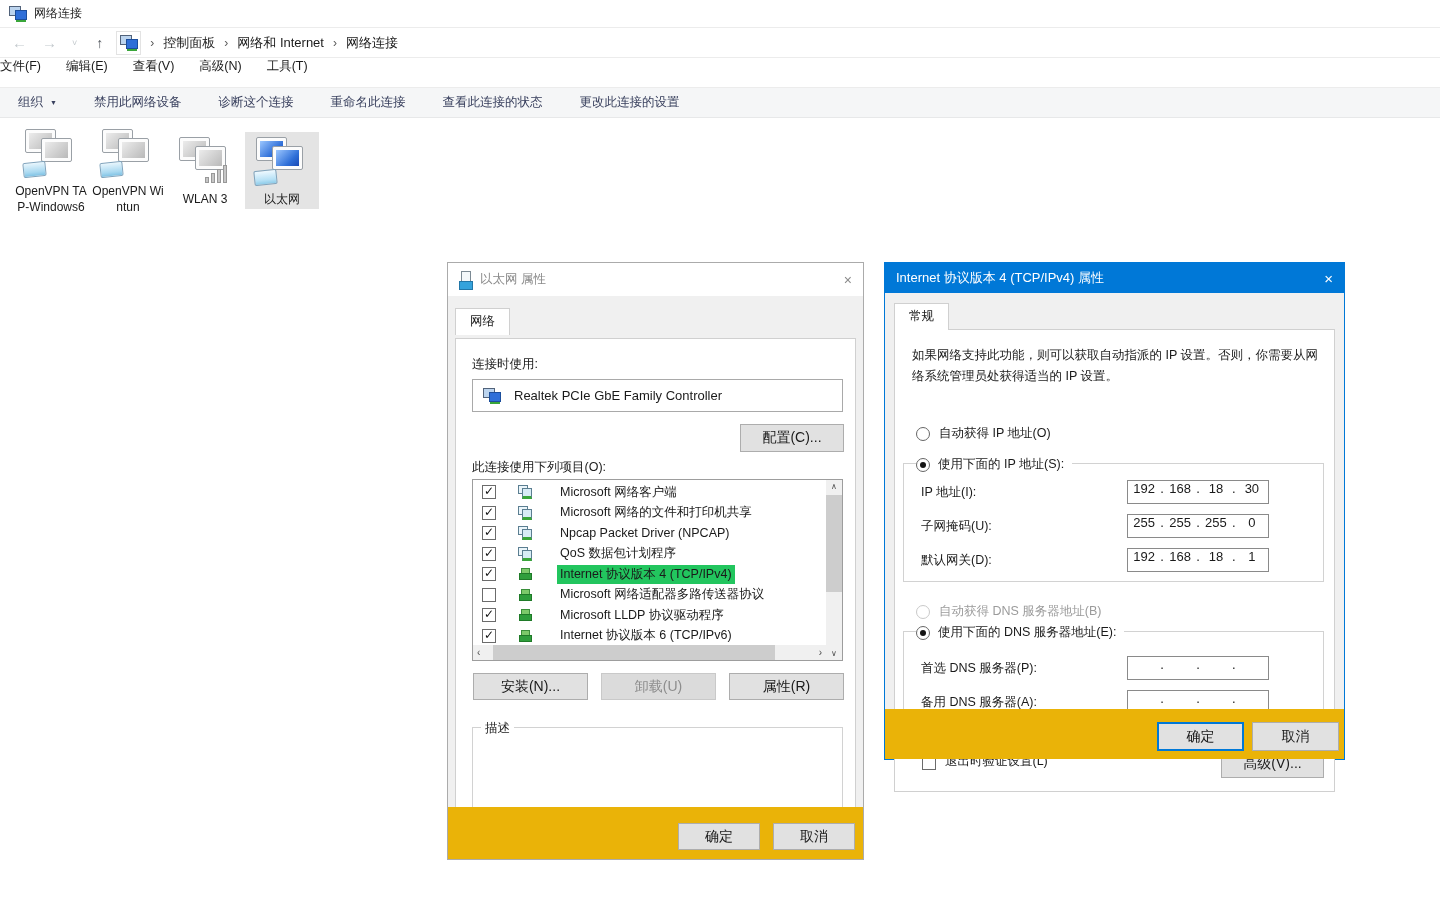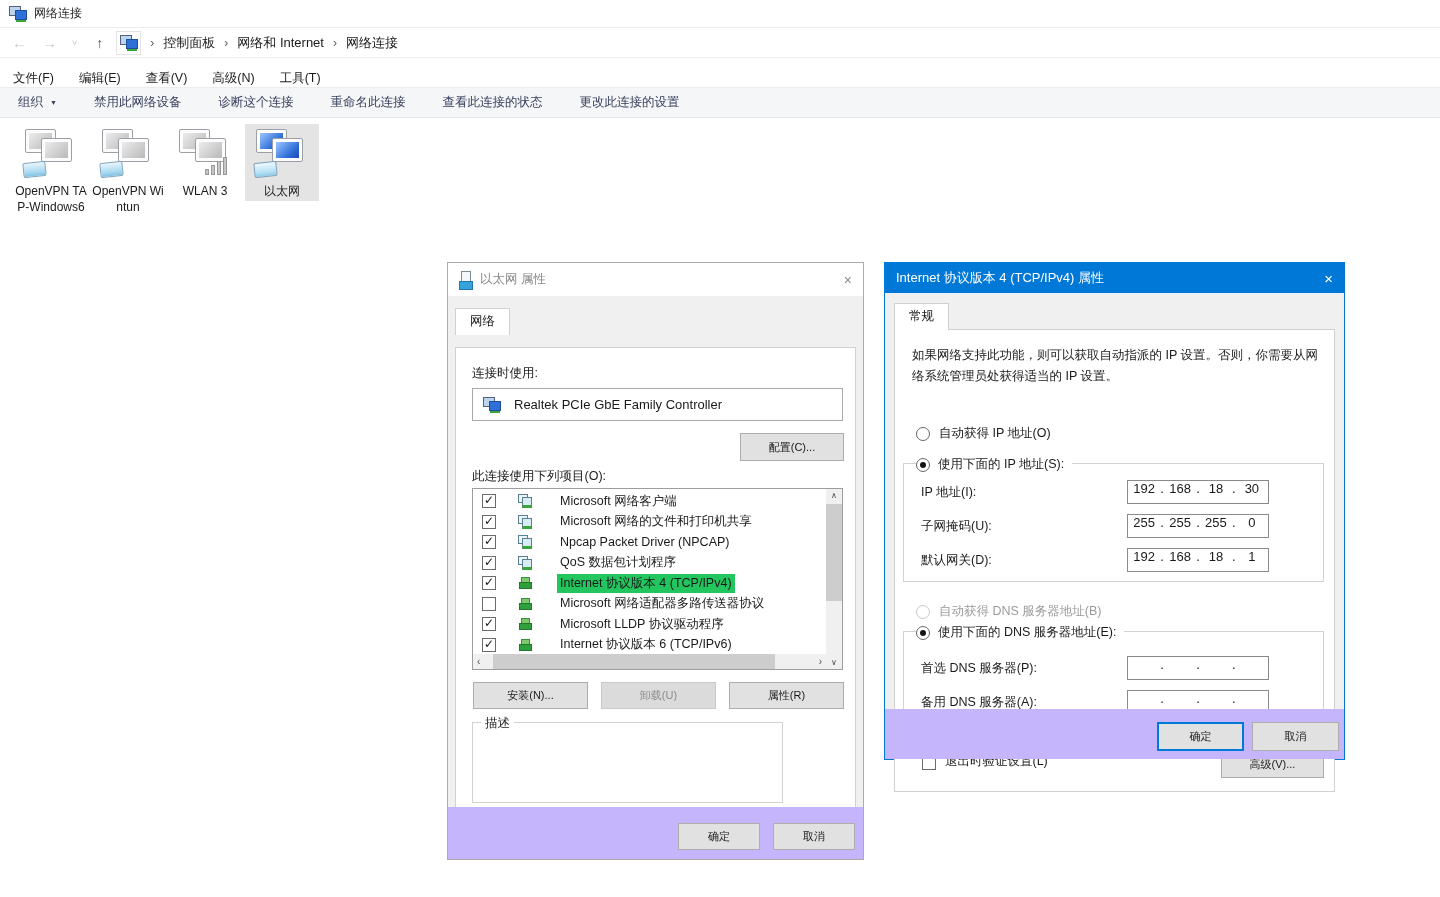--- a/index.html
+++ b/index.html
@@ -11,27 +11,27 @@
   
   .titlebar{height:28px;border-bottom:1px solid #ececec;display:flex;align-items:center;gap:7px;padding-left:9px}
   .navbar{height:30px;border-bottom:1px solid #ececec;display:flex;align-items:center;font-size:13px}
   .nav-arrows{display:flex;align-items:center;gap:15px;padding-left:12px;color:#c3c9cd;font-size:15px}
   .nav-dd{font-size:9px;color:#c3c9cd}
   .nav-up{color:#4d5359;font-size:14px;margin-left:4px}
   .addr-ico-btn{width:25px;height:24px;border:1px solid #e3e3e3;display:flex;align-items:center;justify-content:center;margin-left:13px;background:#fff}
   .crumb{display:flex;align-items:center}
   .crumb-sep{color:#5a5a5a;margin:0 9px;font-size:12px}
   .crumb-item{color:#1a1a1a}
-  .menubar{height:30px;border-bottom:1px solid #ececec;display:flex;align-items:flex-end;gap:25px;padding-left:13px;font-size:12.5px}
+  .menubar{height:30px;border-bottom:1px solid #ececec;display:flex;align-items:flex-start;gap:25px;padding-left:0;font-size:12.5px}
   .toolbar{height:30px;background:#f5f6f7;border-bottom:1px solid #e7e8e9;display:flex;align-items:center;gap:37px;padding-left:18px;font-size:12.5px;color:#39405e}
   .organize{display:flex;align-items:center;gap:7px}
   .organize .caret{font-size:7px}
 
   
-  .adapters{position:absolute;left:14px;top:124px;display:flex;gap:3px;align-items:flex-start}
+  .adapters{position:absolute;left:14px;top:124px;display:flex;gap:3px;align-items:center}
   .adapter{width:74px;display:flex;flex-direction:column;align-items:center;padding:4px 1px 2px;text-align:center;line-height:16px;word-break:break-all}
   .adapter.sel{background:#e4e4e4}
   .ad-ico{width:58px;height:52px;position:relative;margin-bottom:3px}
   .mb,.mf{position:absolute;width:31px;height:24px;background:#fcfcfc;border:1px solid #9aa0a6;border-radius:2px}
   .mb{left:3px;top:1px}.mf{left:19px;top:10px}
   .mb .scr,.mf .scr{position:absolute;inset:3px;background:linear-gradient(135deg,#ececec,#b9b9b9)}
   .k-eth-on .scr{background:linear-gradient(135deg,#9cc7ff 0%,#2f6fd8 65%,#1a49b4 100%)}
   .plug{position:absolute;left:1px;top:34px;width:23px;height:15px;border:1px solid #7fa3bc;border-radius:2px;
         background:linear-gradient(180deg,#e8f6fd 0%,#a8d8f0 70%,#7fc2e4 100%);transform:rotate(-6deg)}
   .k-eth-on .plug{background:linear-gradient(180deg,#eef9ff 0%,#b5e0f5 70%,#8ccbe9 100%)}
@@ -53,55 +53,55 @@
   .li-icon.k-proto::before{content:"";position:absolute;left:3px;top:1px;width:7px;height:5px;background:#7cc96a;border:1px solid #3a8f3a}
   .li-icon.k-proto::after{content:"";position:absolute;left:1px;top:6px;width:11px;height:5px;background:#2f9e3c;border:1px solid #1f7a28}
 
   
   .dlg{position:absolute;background:#f0f0f0;font-size:12.5px}
   .dlg-title{display:flex;align-items:center;gap:8px;padding:0 11px}
   .x-btn{margin-left:auto;font-size:14px;line-height:1}
   .tabs{position:relative;z-index:2;padding-left:5px;margin-bottom:-1px}
   .tab{display:inline-block;background:#fff;border:1px solid #d0d0d0;border-bottom:none;padding:4px 14px 5px;font-size:12.5px}
   .page{background:#fff;border:1px solid #d0d0d0;position:relative}
-  .btn{position:absolute;background:#e1e1e1;border:1px solid #adadad;display:flex;align-items:center;justify-content:center;font-size:11px;color:#1a1a1a}
+  .btn{position:absolute;background:#e1e1e1;border:1px solid #adadad;display:flex;align-items:center;justify-content:center;font-size:14px;color:#1a1a1a}
   .btn.disabled{background:#dbdbdb;border-color:#c9c9c9;color:#8d8d8d}
   .btn.default{border:2px solid #0078d7}
-  .dlg-foot{position:absolute;left:0;right:0;bottom:0;background:#c4b5fd}
+  .dlg-foot{position:absolute;left:0;right:0;bottom:0;background:#eab308}
   .radio{width:14px;height:14px;border:1px solid #666;border-radius:50%;background:#fff;position:relative;flex:none}
   .radio.on::after{content:"";position:absolute;inset:3px;background:#141414;border-radius:50%}
   .radio.dis{border-color:#c9c9c9}
   .cb{width:14px;height:14px;border:1px solid #6b6b6b;background:#fff;position:relative;flex:none}
   .cb.on::after{content:"✓";position:absolute;left:1px;top:-2px;font-size:12px;color:#111}
   .grp{position:absolute;border:1px solid #d2d2d2}
   .grp-head{position:absolute;top:-8px;left:12px;background:#fff;padding:0 8px 0 0;display:flex;align-items:center;gap:8px}
 
   
   #dlg-eth{left:447px;top:262px;width:417px;height:598px;border:1px solid #ababab}
   #dlg-eth .dlg-title{height:33px;background:#fff;color:#8a8a8a}
   #dlg-eth .x-btn{color:#8a8a8a}
   #dlg-eth .tabs{margin-top:12px;padding-left:7px}
-  #dlg-eth .page{margin:13px 7px;height:478px}
+  #dlg-eth .page{margin:4px 7px;height:478px}
   .lbl-use{position:absolute;left:16px;top:17px}
   .adapter-box{position:absolute;left:16px;top:40px;width:371px;height:33px;border:1px solid #a9a9a9;background:#fff;display:flex;align-items:center;gap:13px;padding-left:10px;font-size:13px}
   .btn-config{left:284px;top:85px;width:104px;height:28px}
   .lbl-items{position:absolute;left:16px;top:120px}
   .listbox{position:absolute;left:16px;top:140px;width:371px;height:182px;border:1px solid #9d9d9d;background:#fff}
   .li-rows{position:absolute;left:0;top:2px;width:353px;height:164px;overflow:hidden}
   .li-row{height:20.5px;display:flex;align-items:center;gap:22px;padding-left:9px}
   .li-label{white-space:nowrap;padding:1px 3px}
   .li-label.hl{background:#22c55e}
   .vscroll{position:absolute;right:0;top:0;bottom:0;width:16px;background:#f0f0f0;display:flex;flex-direction:column;align-items:center;justify-content:space-between;padding:2px 0;font-size:8px;color:#4d4d4d}
   .vthumb{position:absolute;left:0;right:0;top:15px;height:97px;background:#cdcdcd}
   .hscroll{position:absolute;left:0;right:16px;bottom:0;height:15px;background:#f0f0f0;display:flex;align-items:center;justify-content:space-between;padding:0 4px;font-size:10px;color:#4d4d4d}
   .hthumb{position:absolute;left:20px;top:0;bottom:0;width:282px;background:#cdcdcd}
   .btn-install{left:17px;top:334px;width:115px;height:27px}
   .btn-uninstall{left:145px;top:334px;width:115px;height:27px}
   .btn-props{left:273px;top:334px;width:115px;height:27px}
-  .grp-desc{left:16px;top:374px;width:311px;height:81px}
+  .grp-desc{left:16px;top:388px;width:371px;height:81px}
   .grp-desc .grp-head{padding:0 4px;left:8px}
   .desc-text{padding:14px 12px 0 10px;line-height:19.5px}
   #dlg-eth .dlg-foot{height:52px}
   .e-ok{right:103px;top:16px;width:82px;height:27px}
   .e-cancel{right:8px;top:16px;width:82px;height:27px}
 
   
   #dlg-ip{left:884px;top:262px;width:461px;height:498px;border:1px solid #0078d7}
   #dlg-ip .dlg-title{height:30px;background:#0078d7;color:#fff;font-size:13px}
   #dlg-ip .x-btn{color:#fff;font-size:15px}

